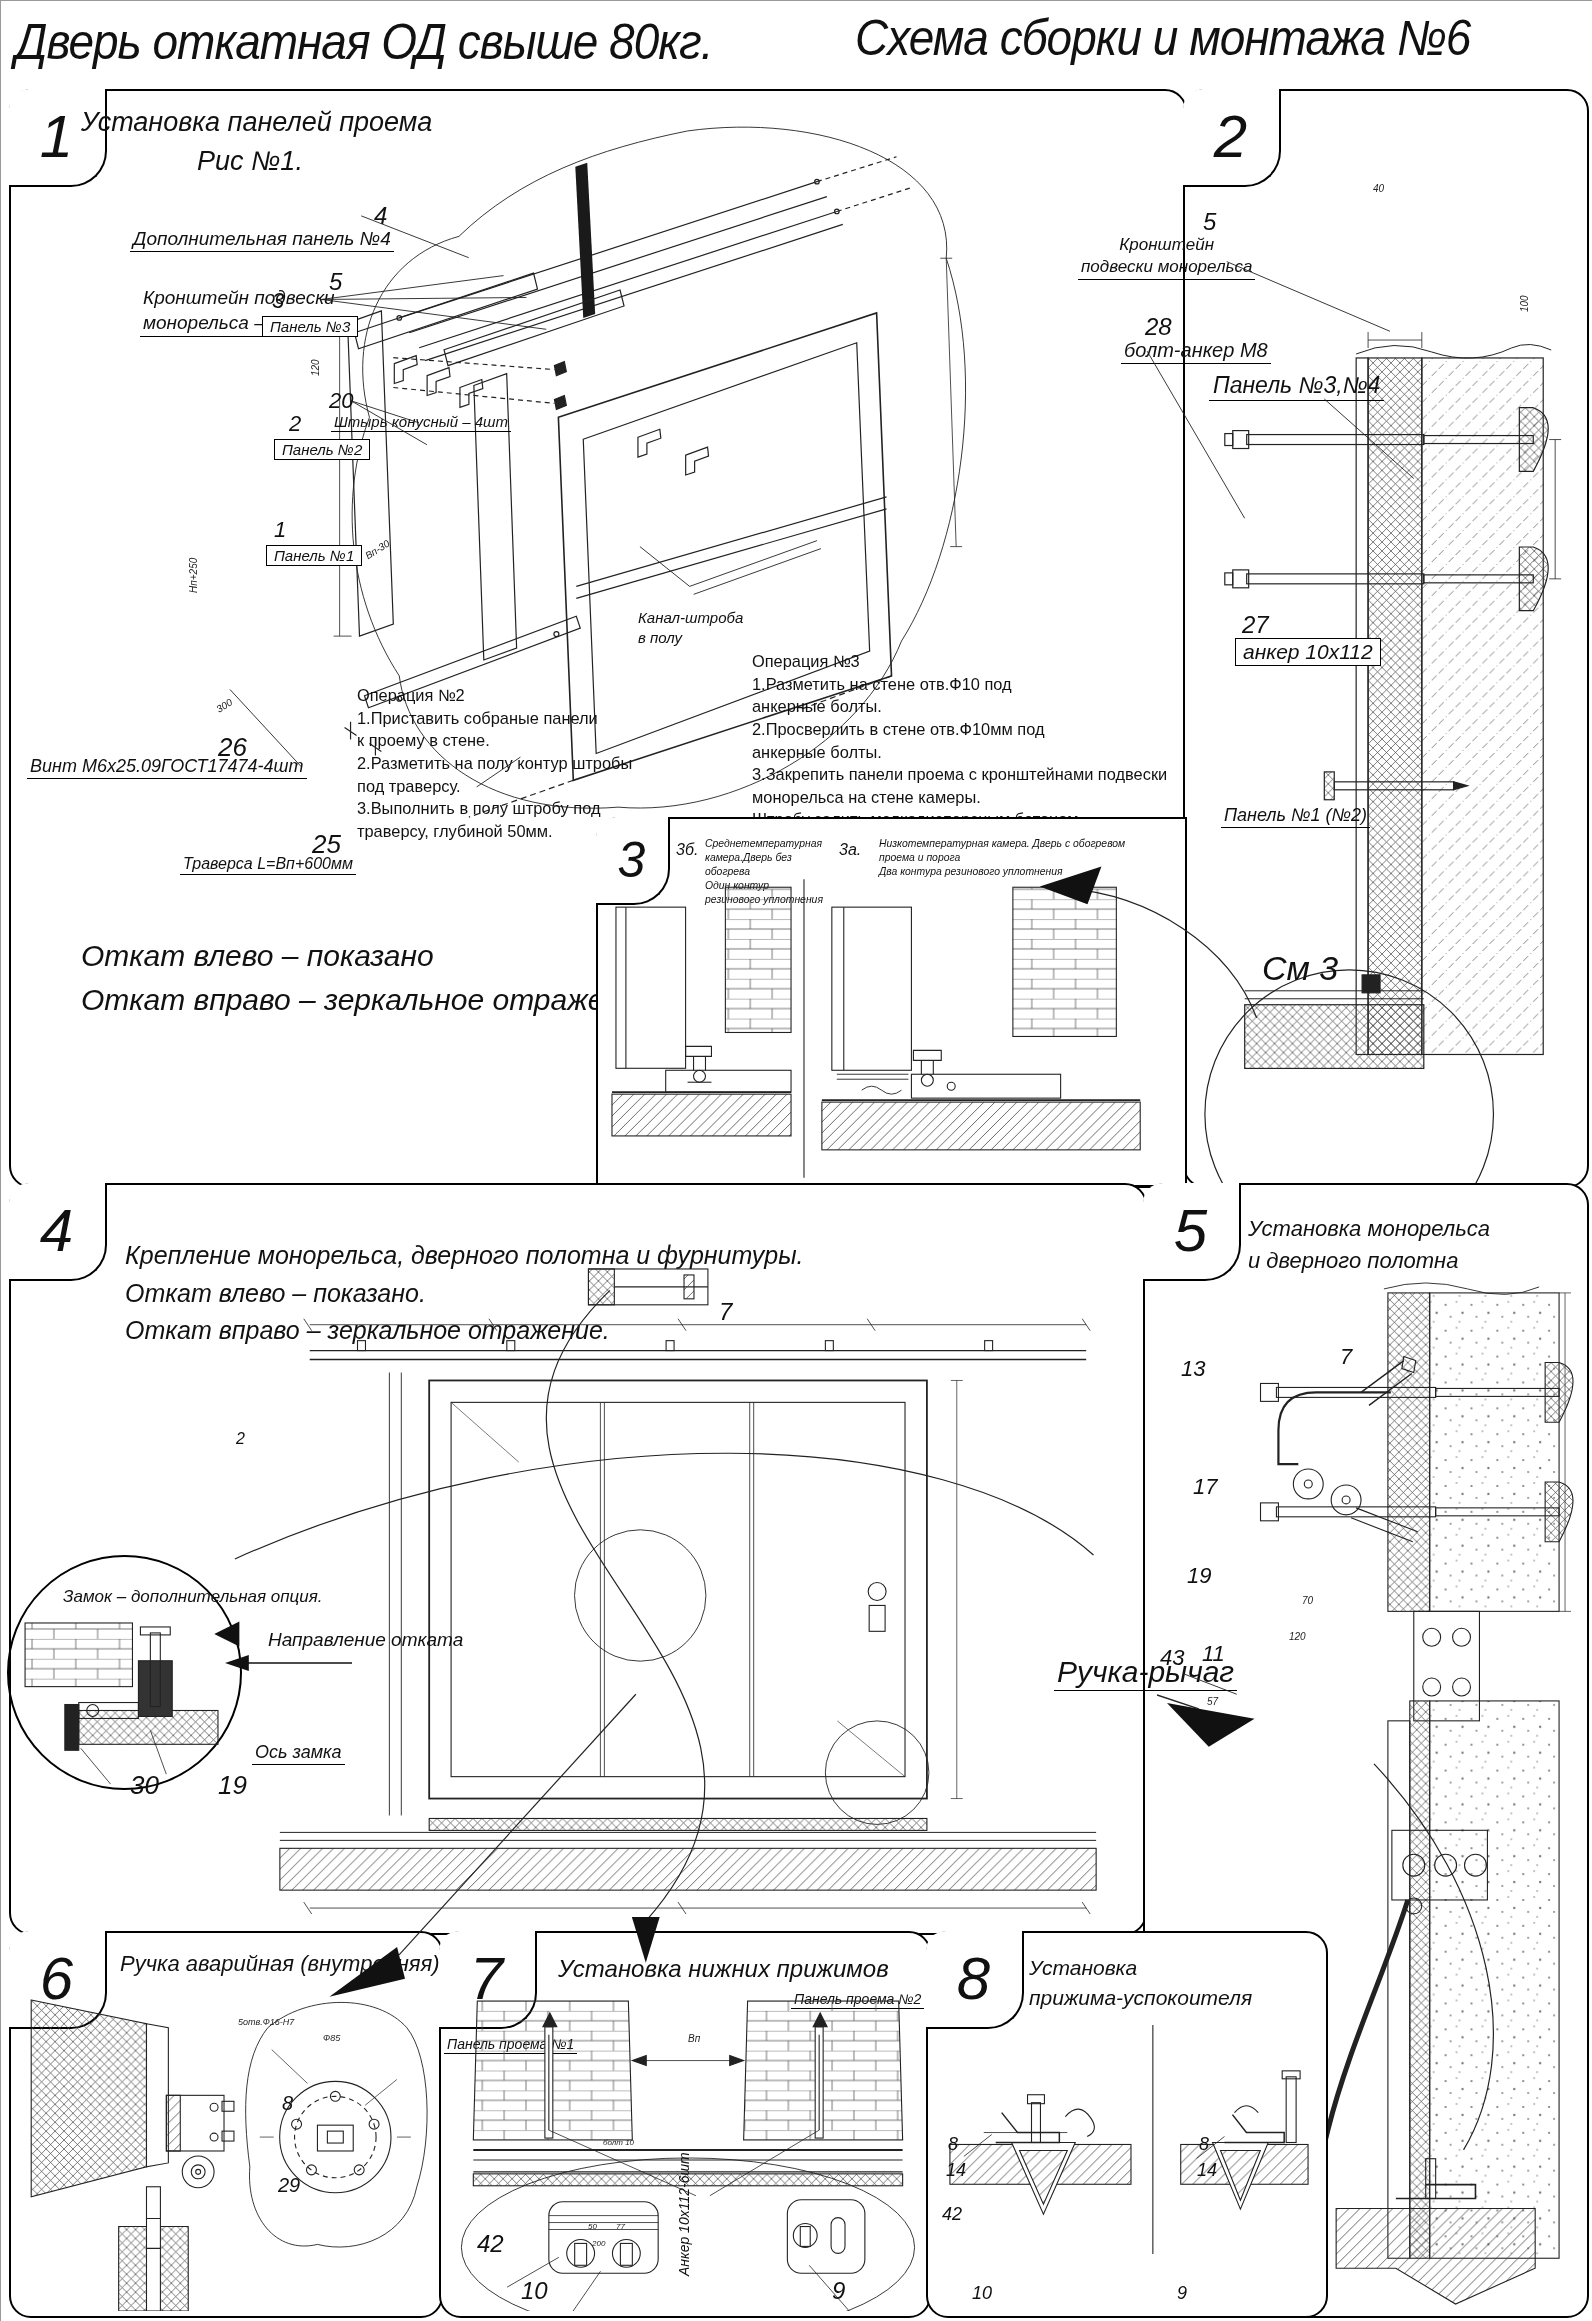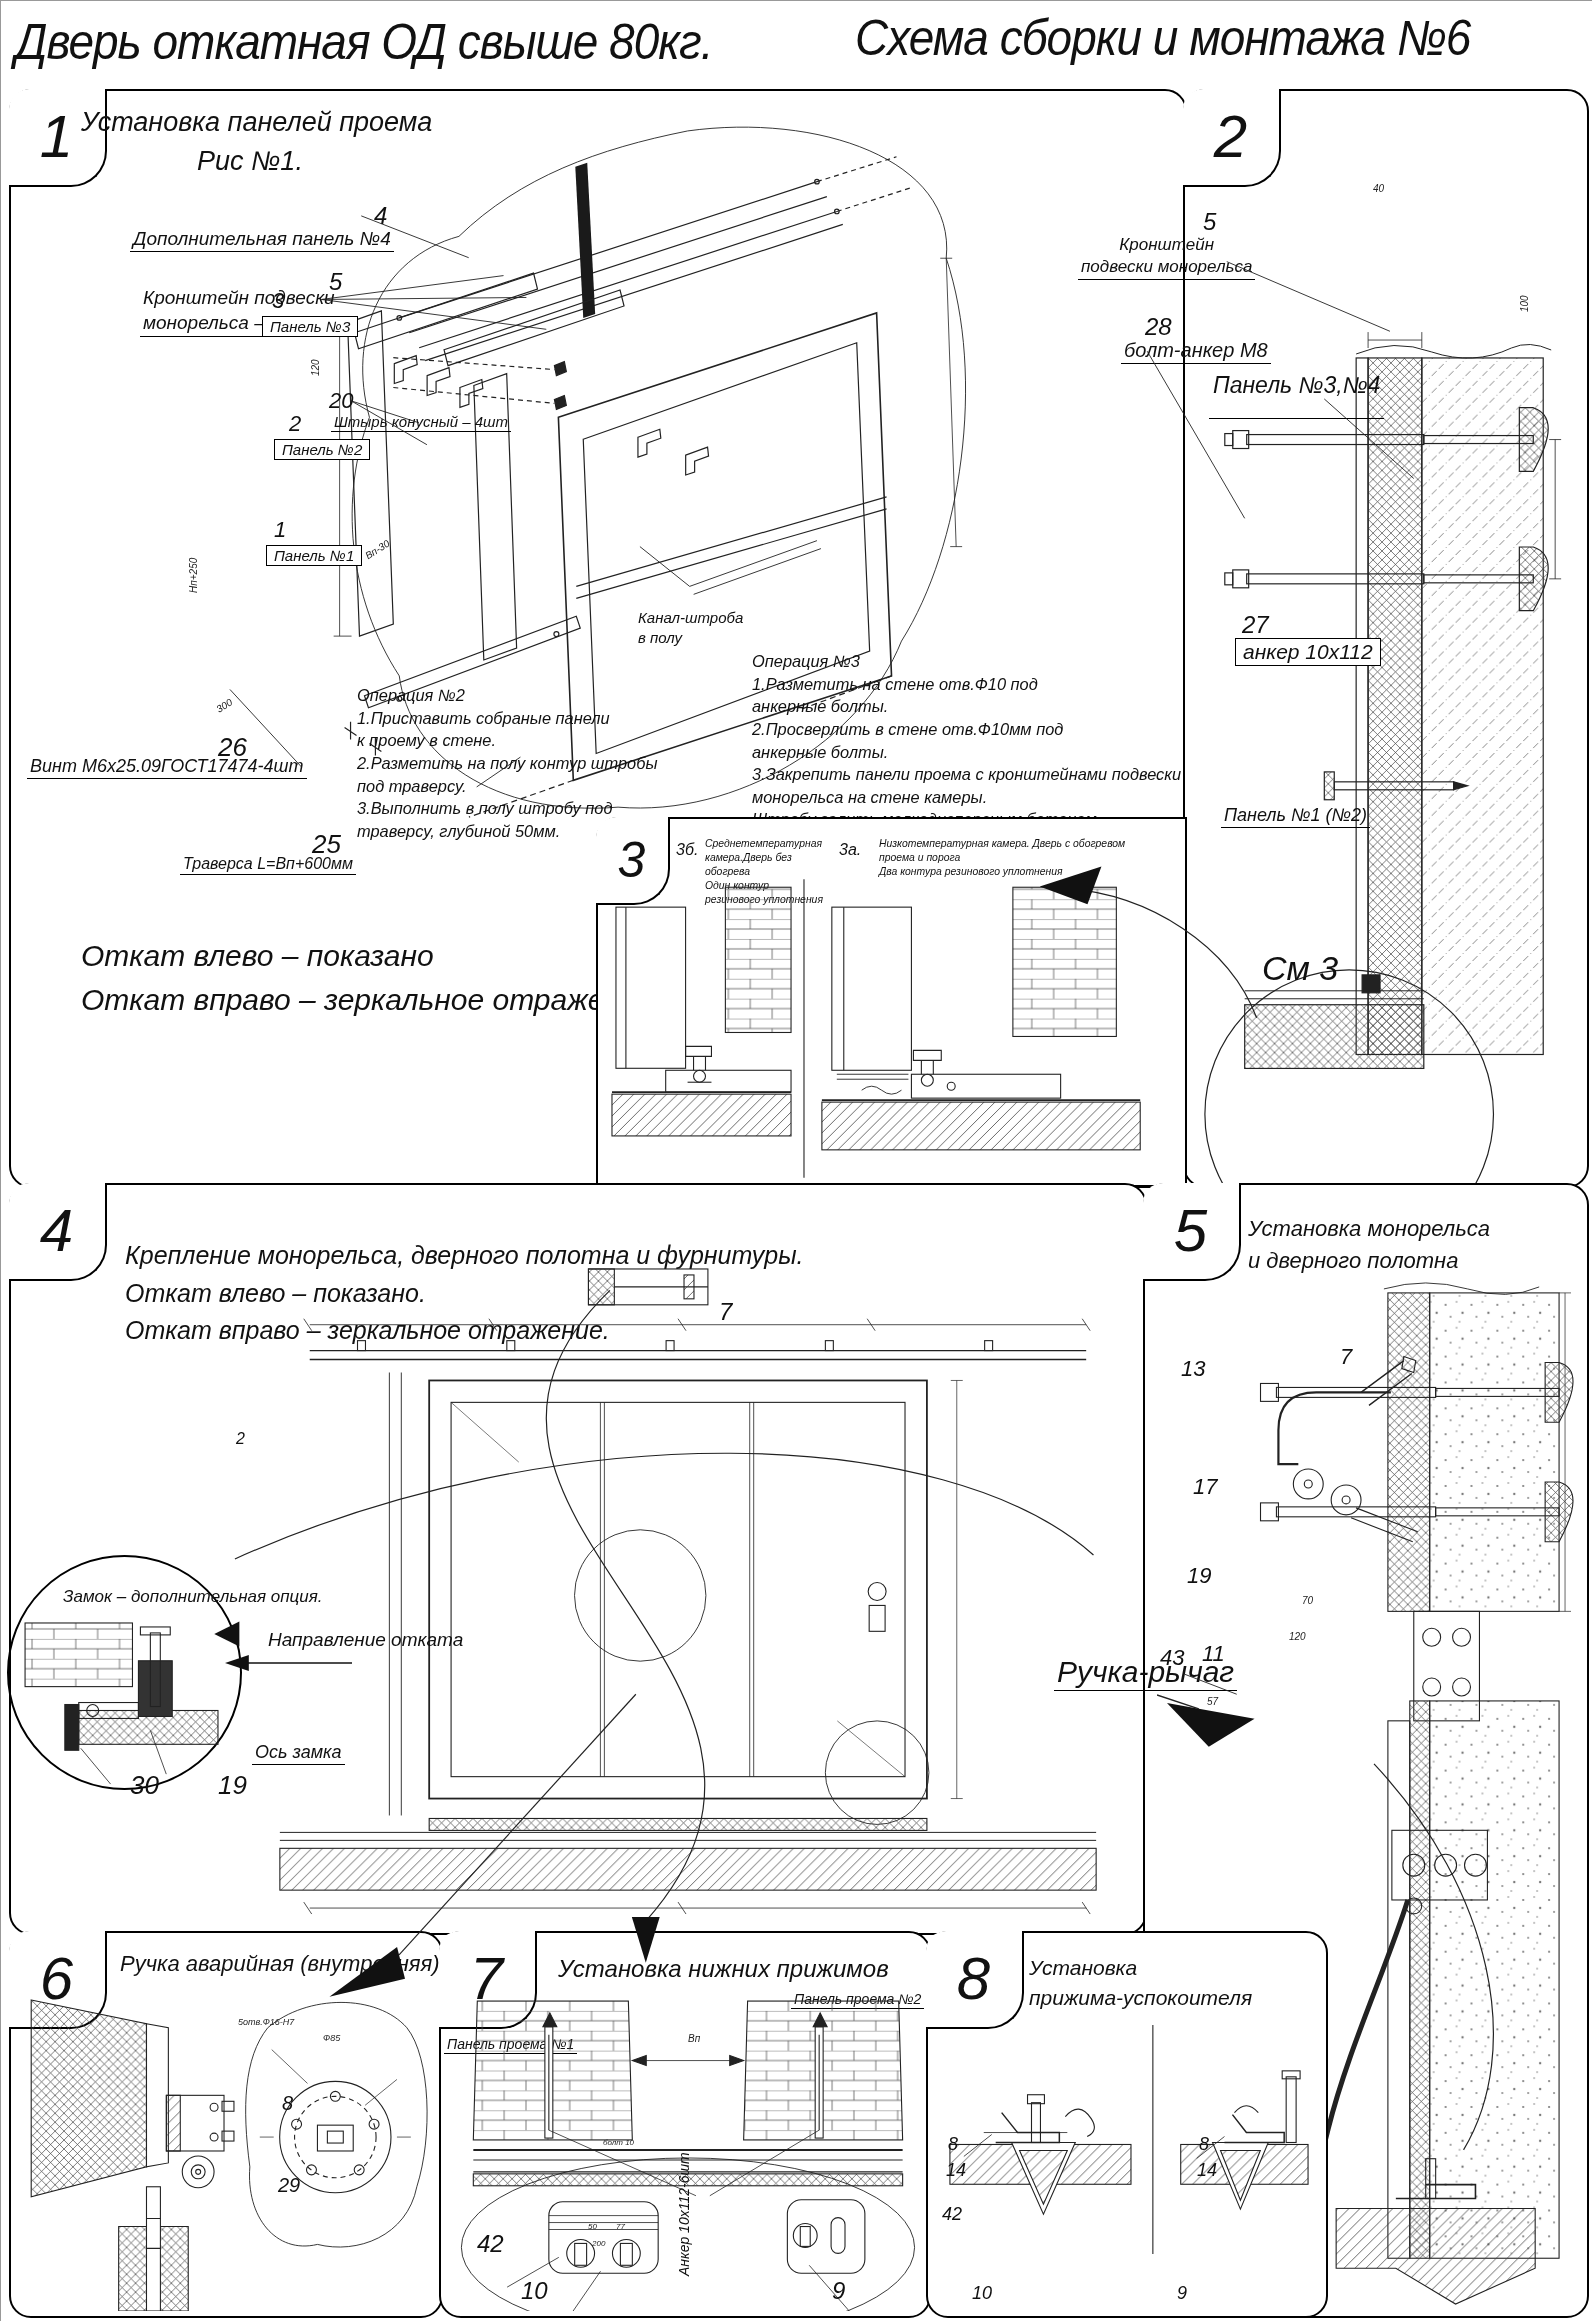--- a/index.html
+++ b/index.html
@@ -10,21 +10,21 @@
          transform:scaleY(1.08);transform-origin:top left}
   .box{position:absolute;border:2.5px solid #000;border-radius:22px;background:#fff}
   .badge{position:absolute;top:-2.5px;left:-2.5px;width:96px;height:96px;background:#fff;
          border-right:2.5px solid #000;border-bottom:2.5px solid #000;
          border-radius:20px 0 36px 0;display:flex;align-items:center;justify-content:center;
          font-size:60px;font-style:italic}
   .t{position:absolute;font-style:italic;white-space:nowrap}
   .lbl{position:absolute;font-style:italic;border-bottom:1.6px solid #000;padding:0 3px 1px;white-space:nowrap}
   .framed{position:absolute;font-style:italic;border:1.6px solid #000;padding:1px 7px;white-space:nowrap;background:#fff}
   .n{position:absolute;font-style:italic;font-size:26px;white-space:nowrap}
-  .ops{position:absolute;font-style:italic;font-size:16.4px;line-height:1.38;white-space:nowrap}
+  .ops{position:absolute;font-size:16.4px;line-height:1.38;white-space:nowrap}
   .dim{position:absolute;font-style:italic;font-size:10px;color:#222;white-space:nowrap}
   .vert{transform:rotate(-90deg);transform-origin:left top}
   svg.draw{position:absolute;overflow:hidden}
   svg.overlay{position:absolute;left:0;top:0;pointer-events:none;overflow:visible}
 </style>
 </head>
 <body>
 
 <div class="sheet">
 
@@ -182,21 +182,21 @@
           <rect x="140" y="456" width="10" height="28" fill="url(#xh)"></rect>
       <path d="M270 466 l14 4 -14 4 z" fill="#222"></path>
       <path d="M60 684 h180 M60 676 h180" stroke-width="1"></path>
       <rect x="60" y="690" width="180" height="64" fill="url(#xh)"></rect>
       <rect x="178" y="660" width="18" height="18" fill="#222"></rect>
       <circle cx="165" cy="800" r="145"></circle>
     </g>
   </svg>
   <div class="n" style="left:57px;top:520px;font-size:24px">27</div>
   <div class="framed" style="left:50px;top:547px;font-size:21px">анкер 10х112</div>
-  <div class="t" style="left:24px;top:281px;font-size:23px;border-bottom:1.6px solid #000;padding:0 4px 19px">Панель №3,№4</div>
+  <div class="t" style="left:24px;top:281px;font-size:23px;border-bottom:1.6px solid #000;padding:0 4px 1px">Панель №3,№4</div>
   <div class="lbl" style="left:36px;top:714px;font-size:18px">Панель №1 (№2)</div>
   <div class="t" style="left:77px;top:858px;font-size:34px">См 3</div>
   <div class="dim" style="left:188px;top:92px">40</div>
   <div class="dim vert" style="left:334px;top:221px">100</div>
 </div>
 
 
 <div class="n" style="left:1202px;top:207px;font-size:24px;position:absolute">5</div>
 <div class="lbl" style="left:1077px;top:233px;font-size:17px;line-height:1.3;text-align:center">
   <span>Кронштейн</span><br><span>подвески монорельса</span>

